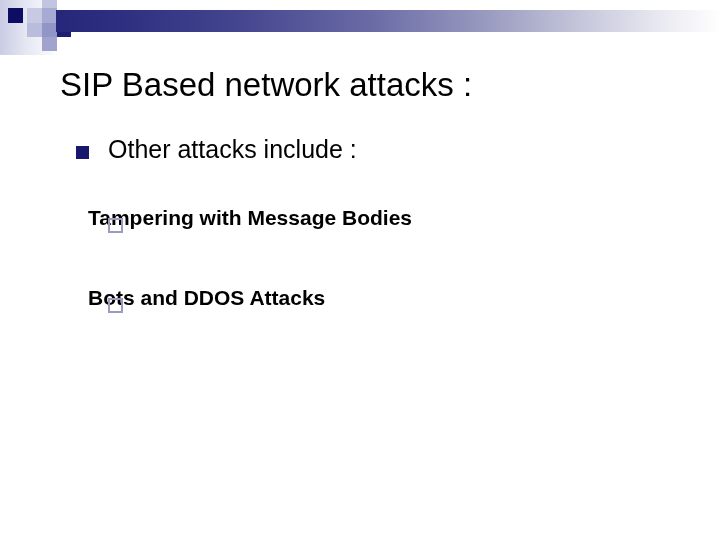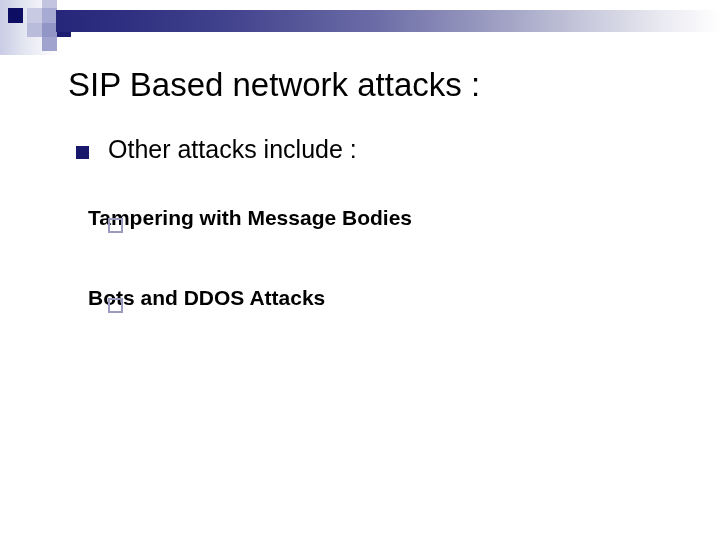--- a/index.html
+++ b/index.html
@@ -58,21 +58,21 @@
       #6b6ca6 48%,
       #9a9bc0 65%,
       #c8c9dc 80%,
       #e9e9f1 91%,
       #ffffff 100%);
   }
 
   
   .slide-title {
     position: absolute;
-    left: 68px;
+    left: 60px;
     top: 42px;
     width: 620px;
     font-size: 33px;
     line-height: 42px;
     font-weight: 400;
     color: #000000;
     letter-spacing: 0px;
     white-space: nowrap;
   }
 

